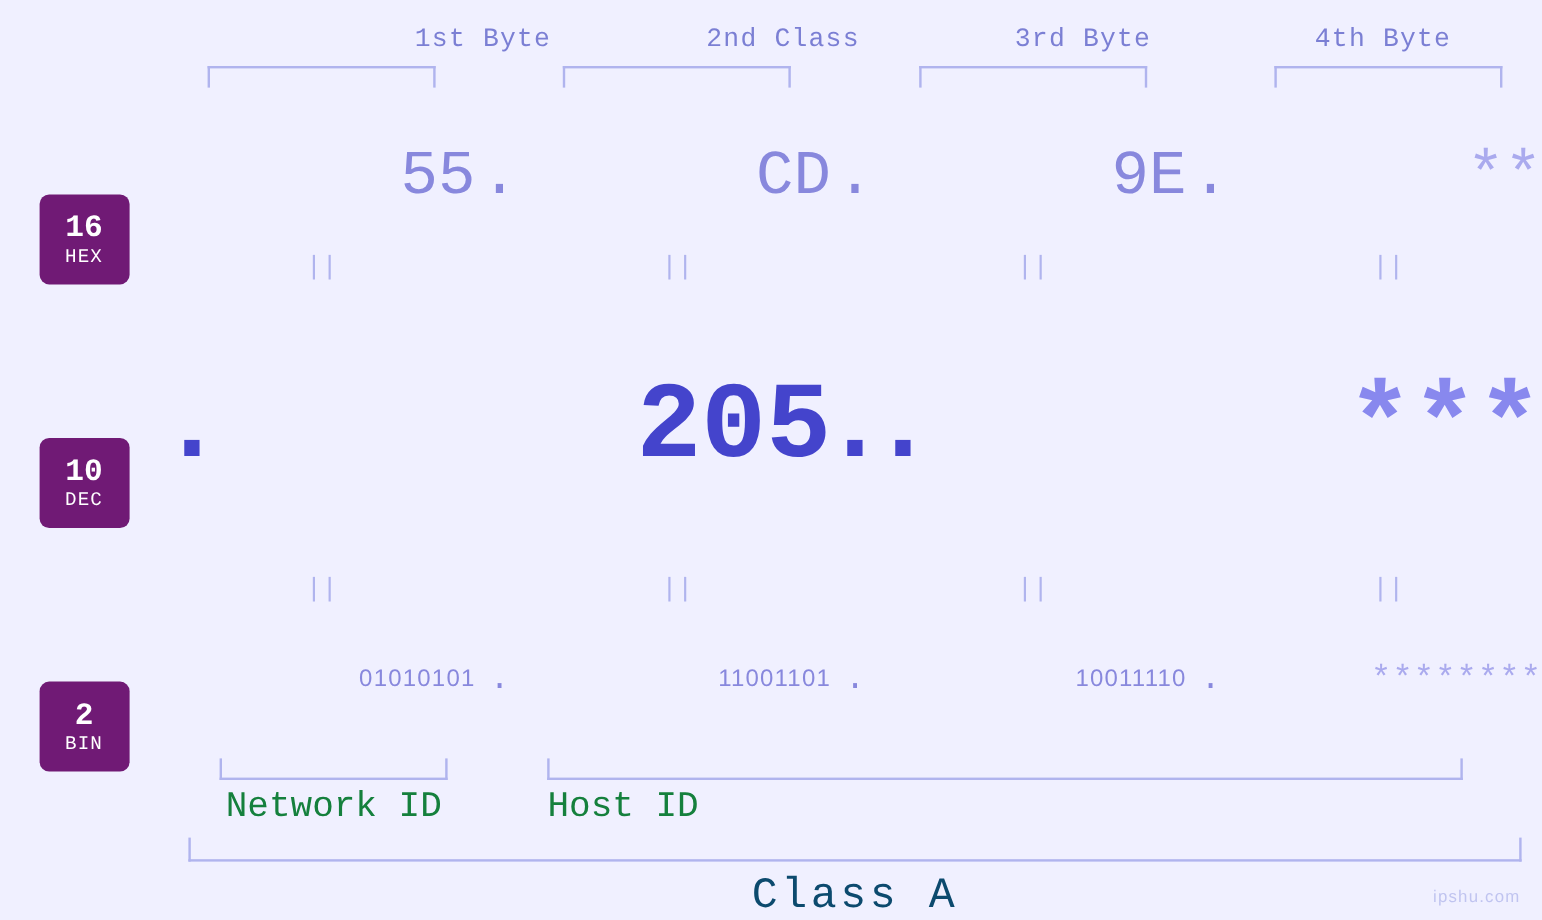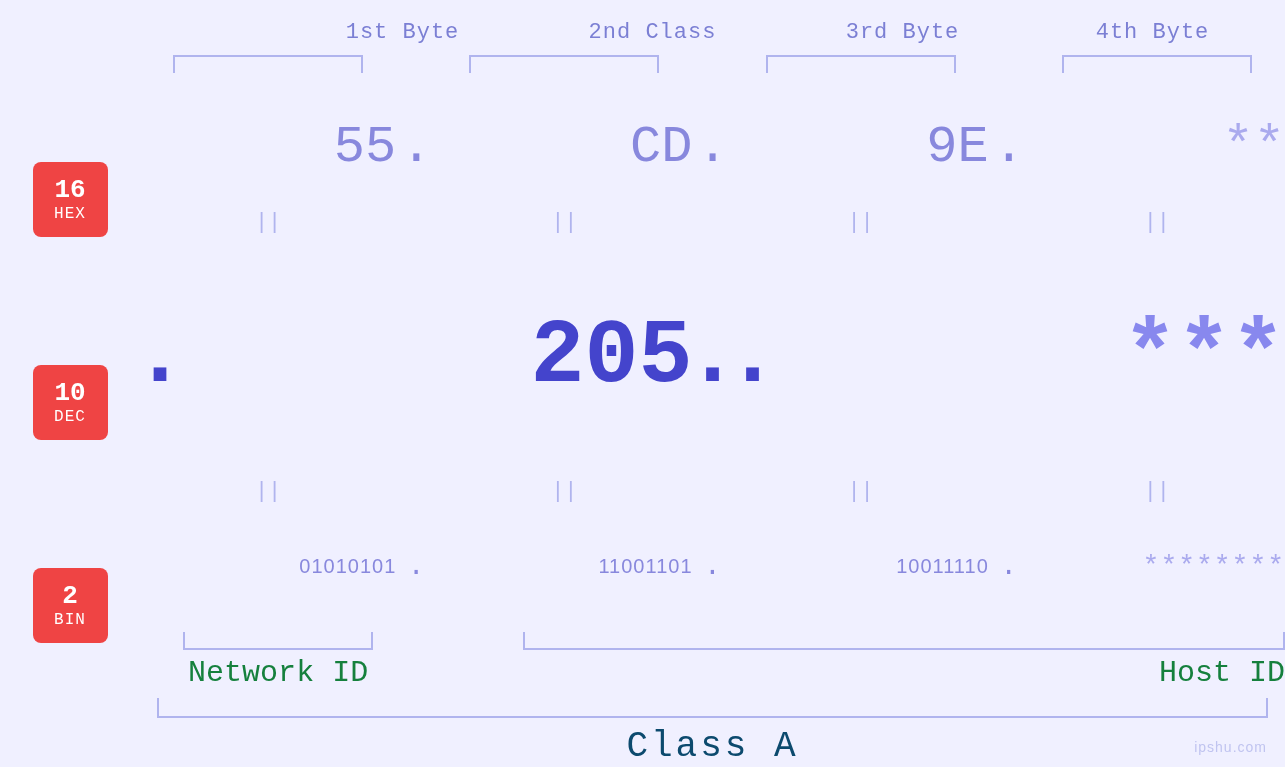--- a/index.html
+++ b/index.html
@@ -43,21 +43,21 @@
       display: flex;
       flex-direction: column;
       justify-content: space-around;
       align-items: center;
       padding: 10px 0 60px 0;
     }
 
     .badge {
       width: 75px;
       height: 75px;
-      background: #ef4444;
+      background: #701a75;
       border-radius: 8px;
       display: flex;
       flex-direction: column;
       align-items: center;
       justify-content: center;
       color: white;
     }
     .badge-num {
       font-size: 26px;
       font-weight: bold;
@@ -329,21 +329,21 @@
       </div>
 
       <div style="display:flex;flex-direction:row;margin-top:6px;margin-bottom:4px;">
 
         <div style="flex:1;display:flex;flex-direction:column;align-items:center;">
           <div style="width:190px;height:18px;border-bottom:2px solid #b0b4ee;border-left:2px solid #b0b4ee;border-right:2px solid #b0b4ee;"></div>
           <span class="bracket-label">Network ID</span>
         </div>
         <div style="width:40px;flex:none;"></div>
 
-        <div style="flex:3;display:flex;flex-direction:column;align-items:flex-end;">
+        <div style="flex:3;display:flex;flex-direction:column;align-items:flex-start;">
           <div style="width:92%;height:18px;border-bottom:2px solid #b0b4ee;border-left:2px solid #b0b4ee;border-right:2px solid #b0b4ee;"></div>
           <span class="bracket-label">Host ID</span>
         </div>
       </div>
 
       <div style="display:flex;flex-direction:column;align-items:center;margin-top:4px;">
         <div style="width:97%;height:20px;border-bottom:2px solid #b0b4ee;border-left:2px solid #b0b4ee;border-right:2px solid #b0b4ee;"></div>
         <span class="class-label">Class A</span>
       </div>
 

